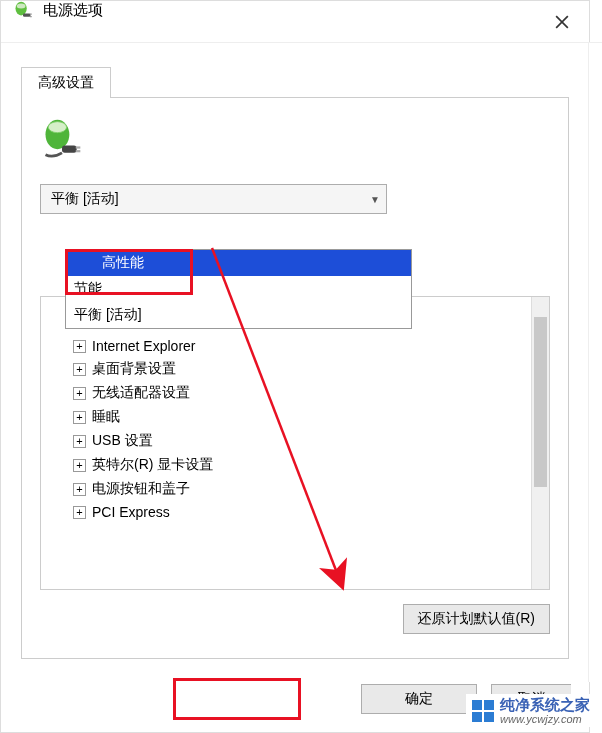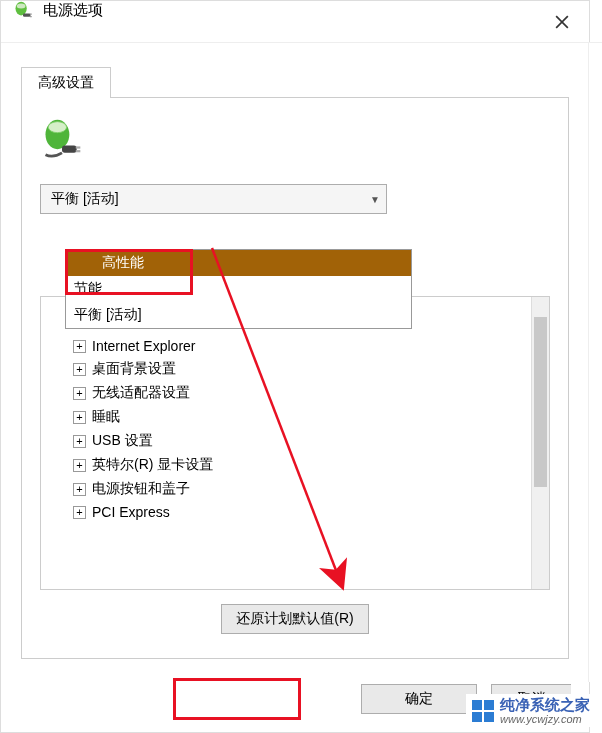--- a/index.html
+++ b/index.html
@@ -82,21 +82,21 @@
       left: 43px; top: 151px;
       width: 347px;
       background: #fff;
       border: 1px solid #999;
       z-index: 50;
     }
     .dropdown-item {
       padding: 4px 8px;
       cursor: pointer;
     }
-    .dd-sel { background: #a16207; color: #fff; padding-left: 36px; }
+    .dd-sel { background: #1d4ed8; color: #fff; padding-left: 36px; }
     .red-box1 {
       position: absolute;
       border: 3px solid #e81123;
       left: 43px; top: 151px;
       width: 128px; height: 46px;
       z-index: 60;
       pointer-events: none;
     }
     .tree-wrap {
       margin-top: 82px;
@@ -141,21 +141,21 @@
       width: 18px; background: #f0f0f0;
       border-left: 1px solid #ddd;
     }
     .vscroll-thumb {
       position: absolute; left: 2px; right: 2px;
       top: 20px; height: 170px;
       background: #c8c8c8;
     }
     .restore-row {
       margin-top: 14px;
-      display: flex; justify-content: center;
+      display: flex; justify-content: flex-end;
     }
     .btn {
       min-width: 100px; height: 30px;
       border: 1px solid #adadad;
       background: #e9e9e9;
       padding: 0 14px;
       cursor: pointer;
       font-family: inherit; font-size: 14px;
     }
     .dlg-buttons {

